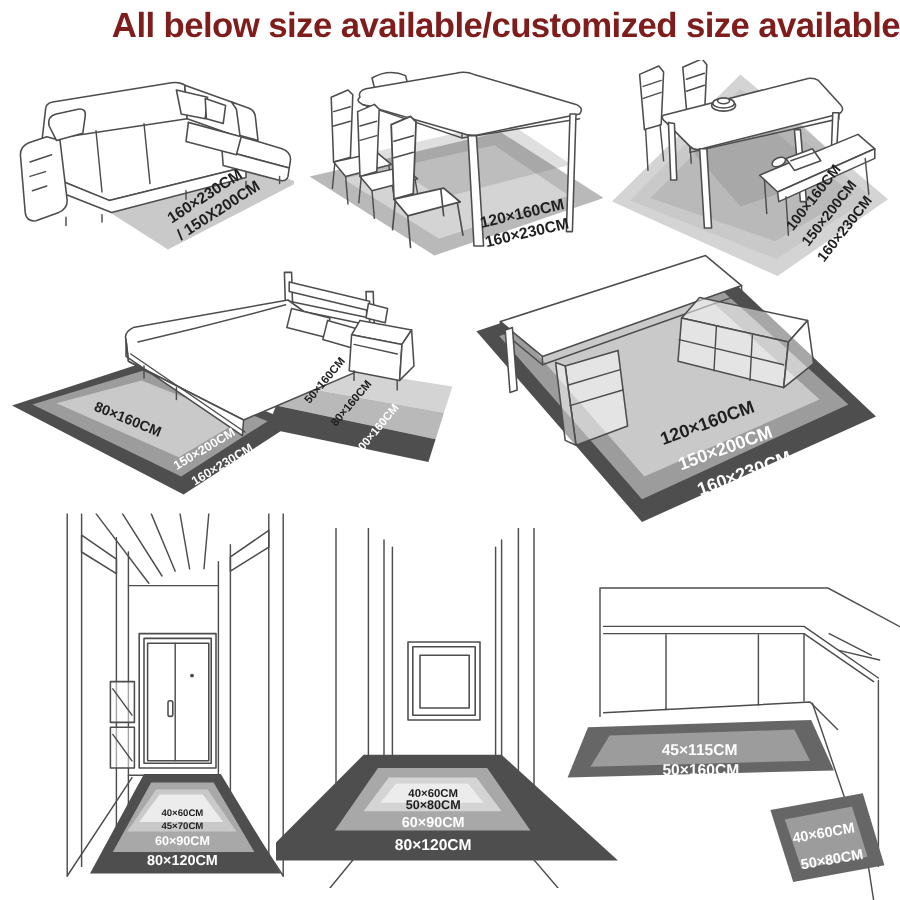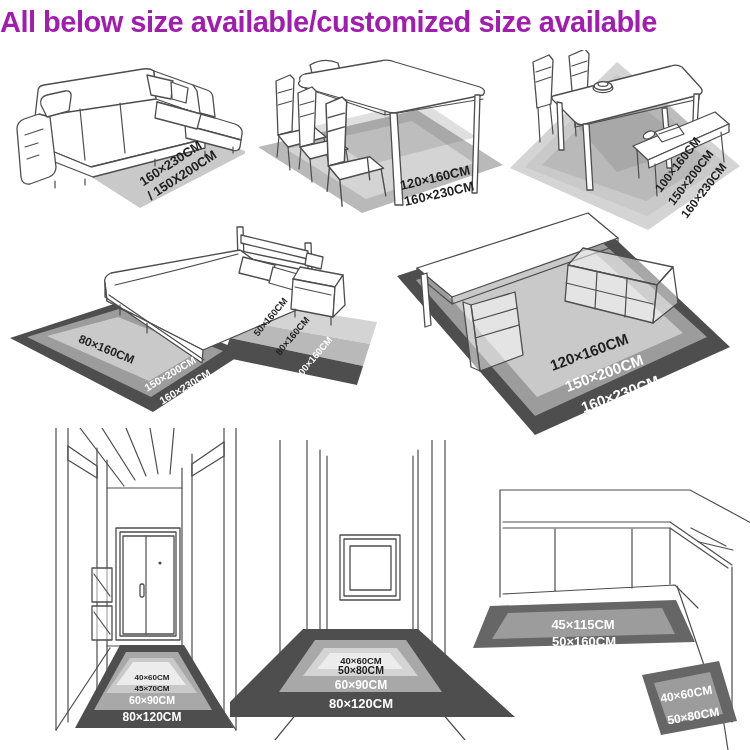--- a/index.html
+++ b/index.html
@@ -1,19 +1,19 @@
 <!DOCTYPE html>
 <html><head>
 <meta charset="utf-8">
 <style>
   html,body{margin:0;padding:0;background:#ffffff;}
   #canvas{position:relative;width:750px;height:750px;background:#ffffff;overflow:hidden;
           font-family:"Liberation Sans",sans-serif;}
-  #title{position:absolute;left:0;top:6px;width:750px;text-align:left;
-         font-size:29px;font-weight:700;letter-spacing:-0.5px;color:#a21caf;}
+  #title{position:absolute;left:0;top:6px;width:750px;text-align:right;
+         font-size:29px;font-weight:700;letter-spacing:-0.5px;color:#7f1d1d;}
   .scene{position:absolute;}
   svg text{font-family:"Liberation Sans",sans-serif;font-weight:700;}
   .lbl-dark{fill:#1f1f1f;}
   .lbl-light{fill:#ffffff;}
   .furn{stroke:#4d4d4d;stroke-width:1.3;fill:#ffffff;stroke-linejoin:round;stroke-linecap:round;}
   .furn-t{stroke:#4d4d4d;stroke-width:1.3;fill:rgba(255,255,255,0.5);stroke-linejoin:round;}
   .wire{stroke:#4d4d4d;stroke-width:1.2;fill:none;stroke-linecap:round;}
   .shadow{fill:rgba(110,110,110,0.22);}
 </style>
 </head>

